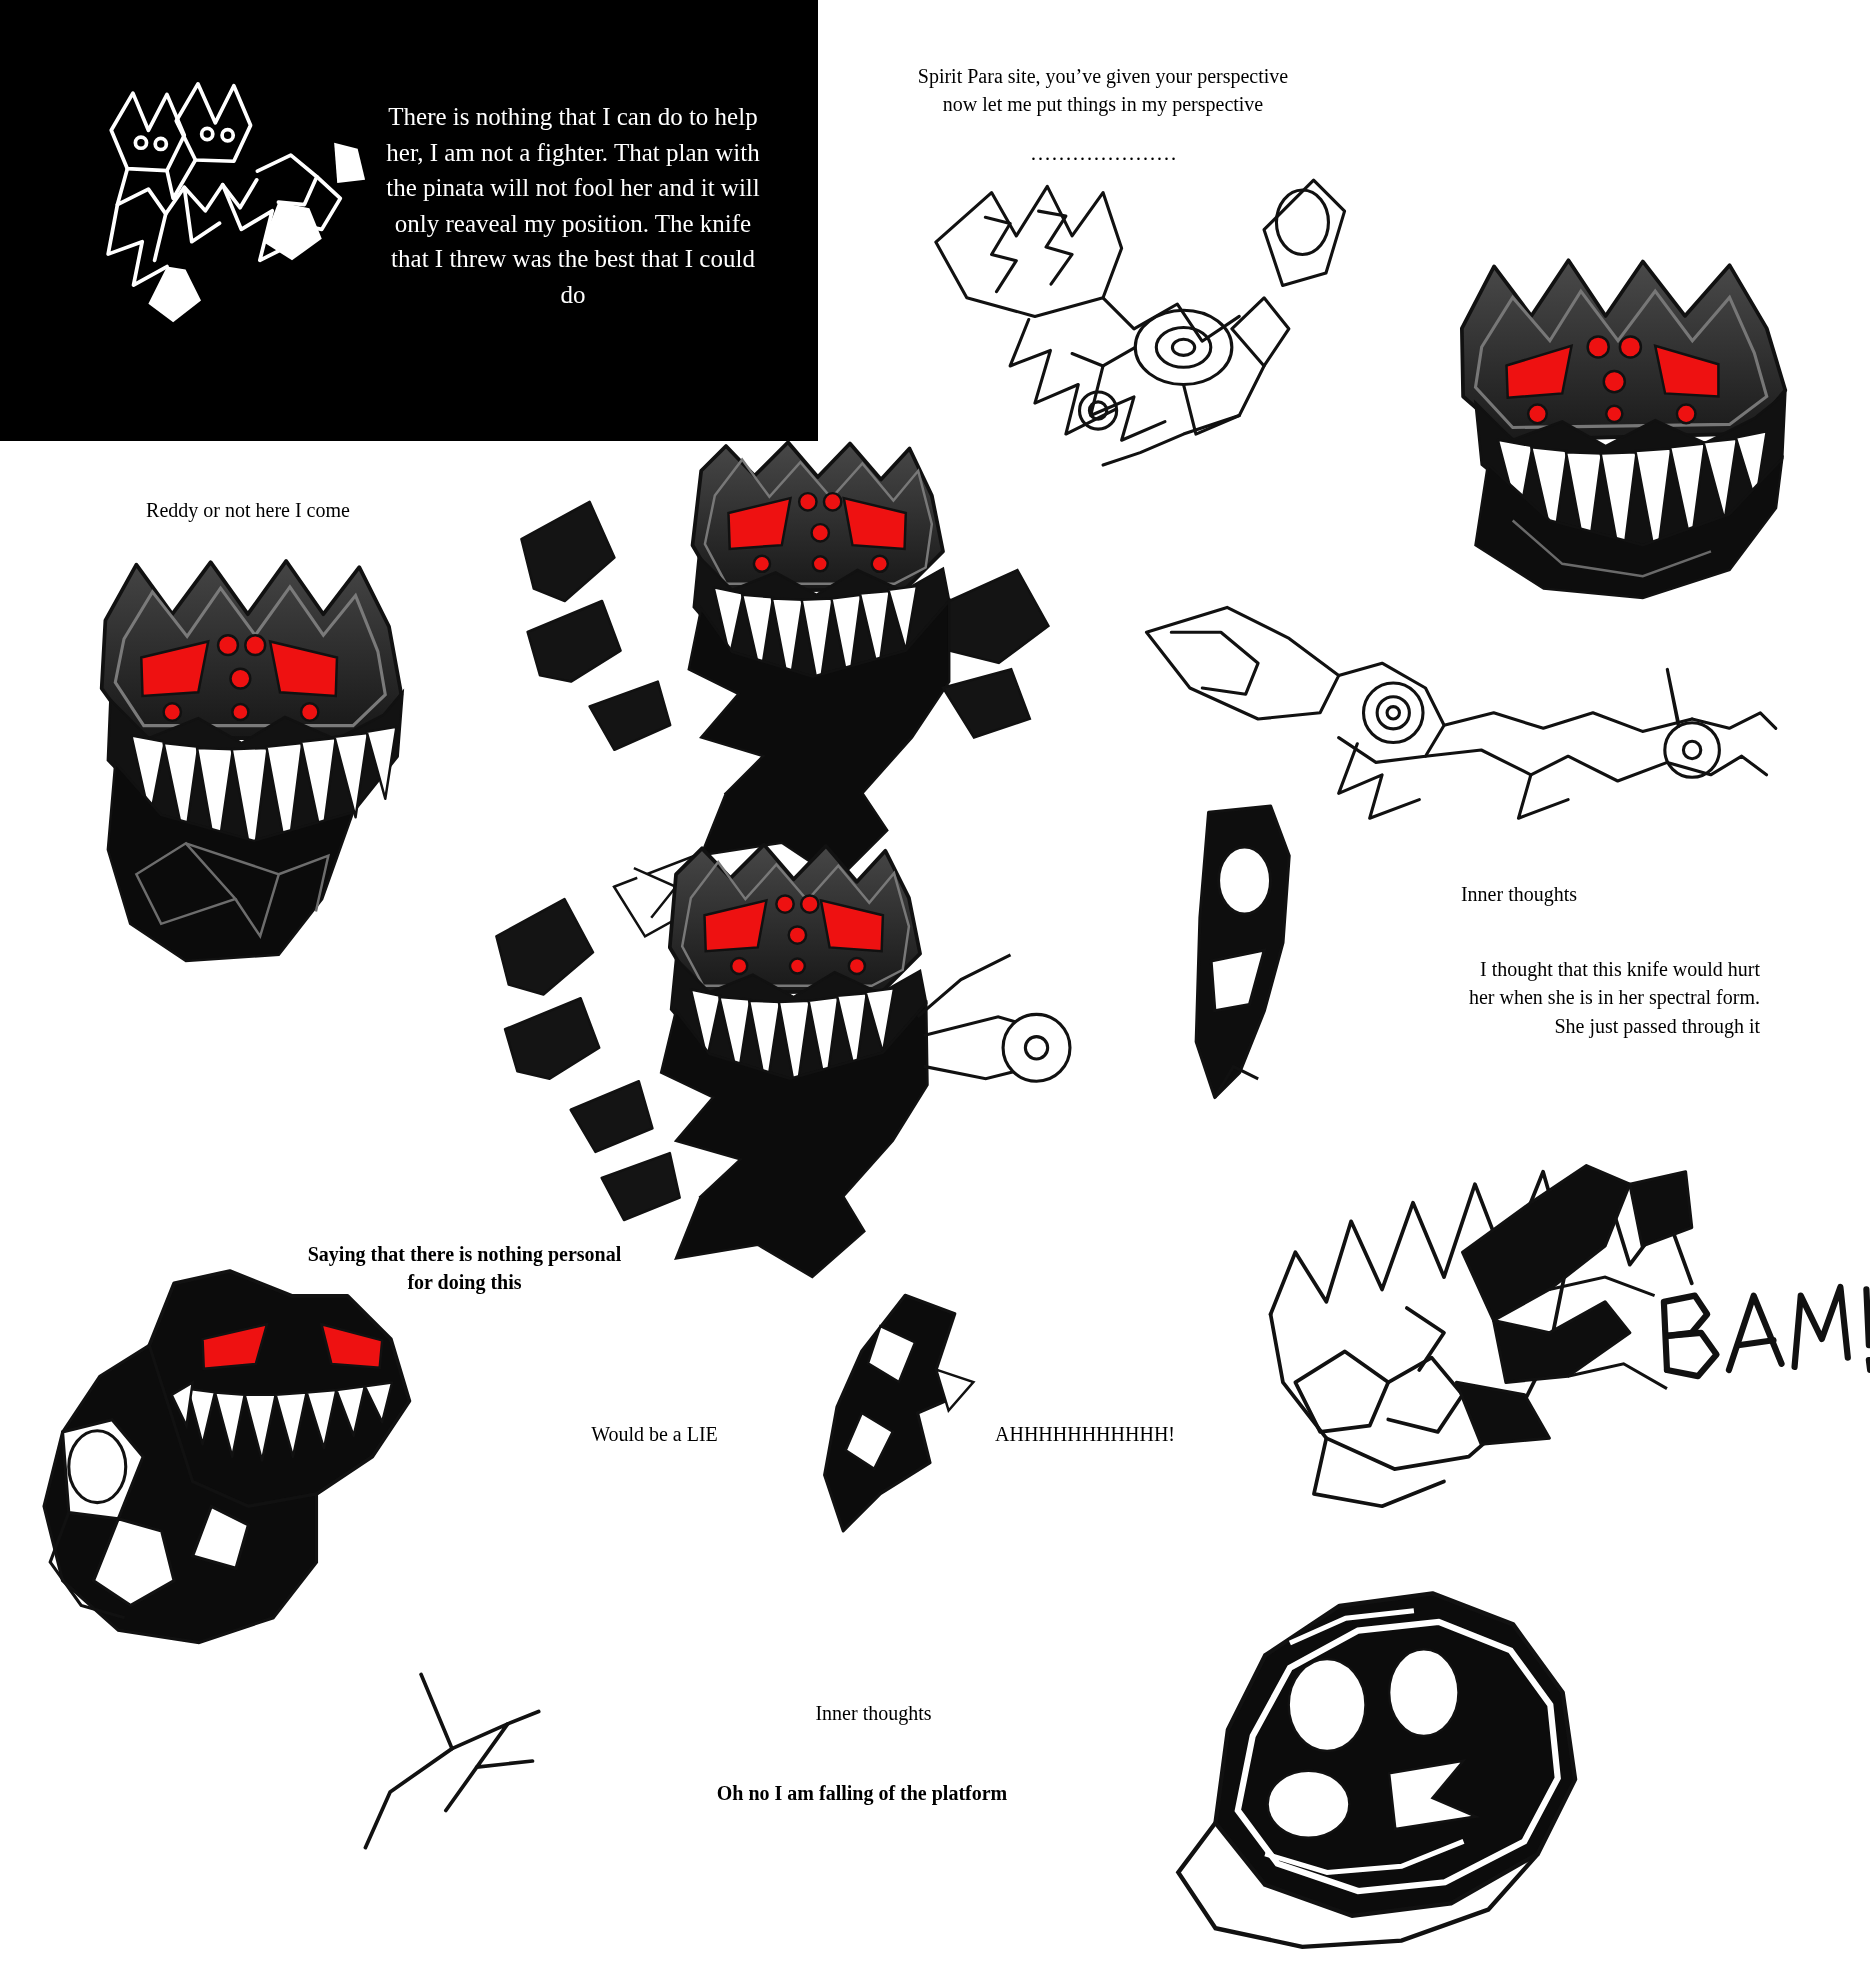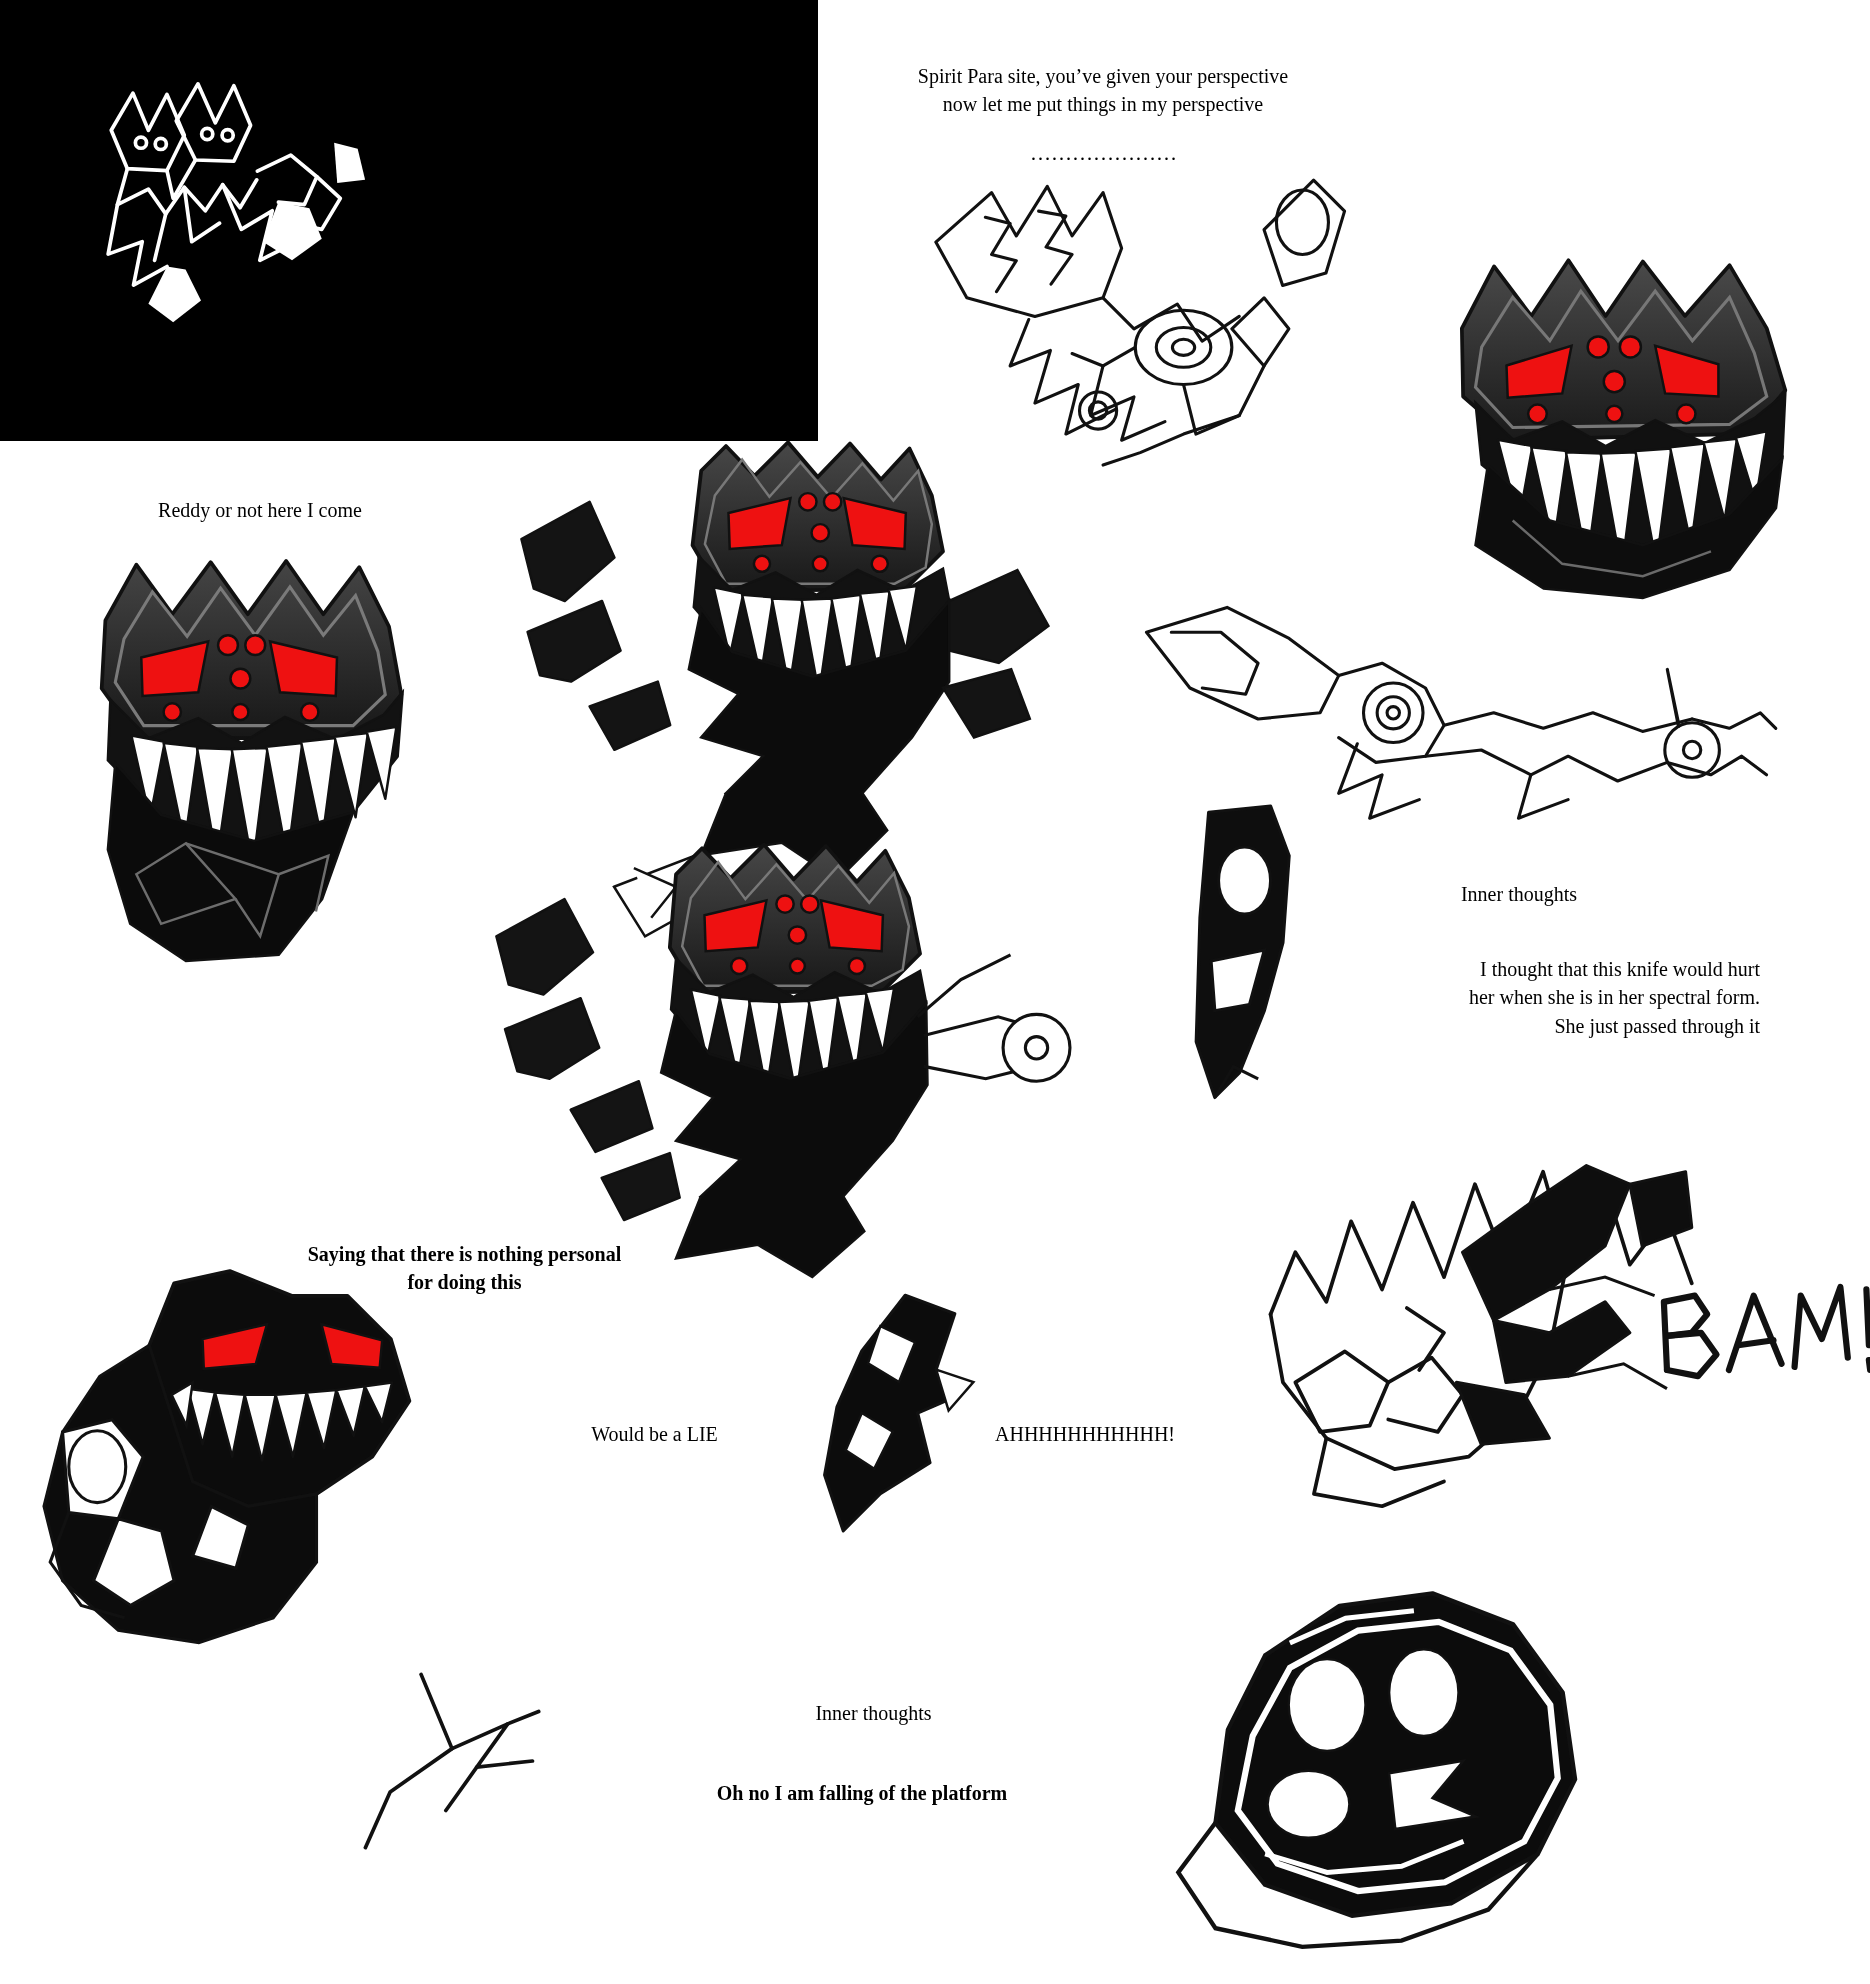--- a/index.html
+++ b/index.html
@@ -84,20 +84,21 @@
           <path d="M392 195 L430 230 L400 280 L350 270"></path>
         </g>
         <g fill="#ffffff">
           <path d="M150 340 L120 400 L160 430 L205 395 L180 345 Z"></path>
           <path d="M330 236 L305 300 L352 330 L400 295 L380 246 Z"></path>
           <path d="M420 140 L458 150 L470 200 L425 205 Z"></path>
         </g>
       </svg>
     </div>
 
+    <div class="panel-text">There is nothing that I can do to help her, I am not a fighter. That plan with the pinata will not fool her and it will only reaveal my position. The knife that I threw was the best that I could do</div>
   </div>
 
   <div class="caption" style="left:824px; top:62px; width:558px;">Spirit Para site, you’ve given your perspective
 now let me put things in my perspective</div>
 
   <div class="caption" style="left:998px; top:139px; width:211px; font-size:21px;">…………………</div>
 
 
   <div class="art" style="left:917px; top:143px; width:434px; height:353px;">
     <svg viewBox="0 0 700 570" xmlns="http://www.w3.org/2000/svg">
@@ -152,21 +153,21 @@
         <path d="M318 318 L352 500 L376 314 Z"></path>
         <path d="M374 312 L408 470 L430 306 Z"></path>
         <path d="M428 304 L462 430 L482 298 Z"></path>
         <path d="M480 296 L512 400 L530 286 Z"></path>
       </g>
       <path d="M80 340 L60 470 L170 540 L330 555 L470 510 L545 410 L555 330 L470 420 L330 470 L180 430 Z" fill="#0d0d0d" stroke="#111" stroke-width="4"></path>
       <path d="M120 430 L200 500 L330 520 L440 480" fill="none" stroke="#6a6a6a" stroke-width="4"></path>
     </svg>
   </div>
 
-  <div class="caption" style="left:68px; top:496px; width:384px;">Reddy or not here I come</div>
+  <div class="caption" style="left:56px; top:496px; width:384px;">Reddy or not here I come</div>
 
   <div class="art" style="left:93px; top:552px; width:322px; height:434px;">
     <svg viewBox="0 0 520 700" xmlns="http://www.w3.org/2000/svg">
       <defs>
         <linearGradient id="dg2" x1="0" y1="0" x2="0" y2="1">
           <stop offset="0%" stop-color="#454545"></stop>
           <stop offset="100%" stop-color="#171717"></stop>
         </linearGradient>
       </defs>
       <path d="M20 110 L70 20 L128 100 L190 16 L250 100 L312 14 L372 100 L430 24 L478 120 L498 230 L440 300 L72 300 L14 220 Z" fill="url(#dg2)" stroke="#111" stroke-width="6" stroke-linejoin="round"></path>

